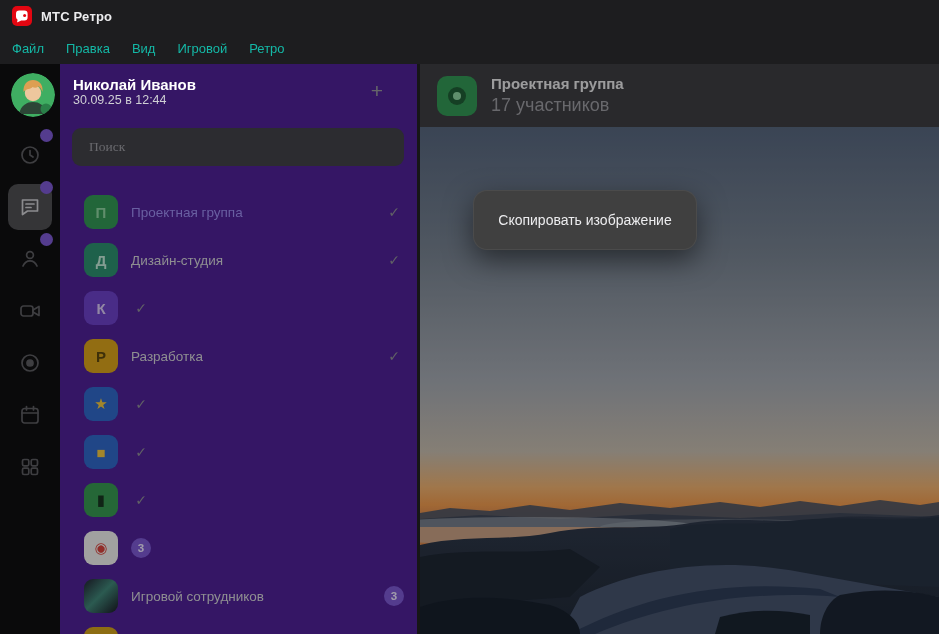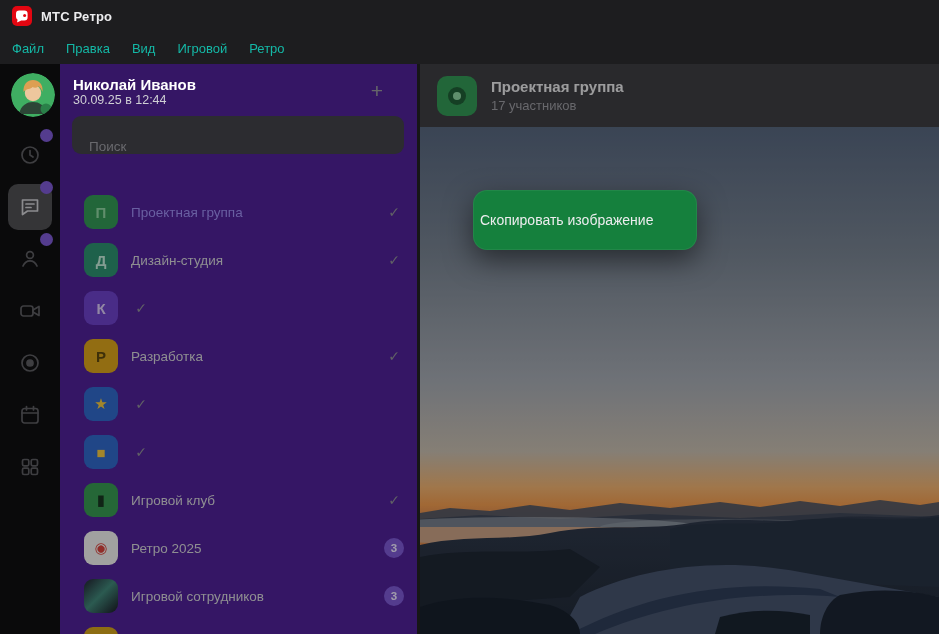--- a/index.html
+++ b/index.html
@@ -21,47 +21,47 @@
   .rail-ic{opacity:.5;display:inline-flex;}
   .rail-item.selected .rail-ic{opacity:.95;}
   .rail-badge{position:absolute;right:-1px;top:-3px;width:13px;height:13px;border-radius:50%;background:#7b57d4;}
 
   
   .chatpanel{position:absolute;left:60px;top:0;width:357px;height:570px;background:#4c1d95;overflow:hidden;}
   .profile{position:absolute;left:13px;top:12px;z-index:60;}
   .profile-name{color:#ffffff;font-size:15px;font-weight:700;}
   .profile-time{color:#cfcfd4;font-size:12.5px;}
   .add-btn{position:absolute;right:28px;top:16px;background:none;border:none;color:#97979c;font-size:21px;line-height:20px;cursor:pointer;font-family:inherit;}
-  .search{position:absolute;left:12px;top:52px;width:332px;height:38px;background:#3f3f45;border-radius:9px;display:flex;align-items:flex-end;cursor:text;}
+  .search{position:absolute;left:12px;top:64px;width:332px;height:38px;background:#3f3f45;border-radius:9px;display:flex;align-items:center;cursor:text;font-family:Liberation Serif, serif;}
   .search-ph{color:#9b9ba2;font-size:13.5px;margin-left:17px;}
   .chatlist{position:absolute;left:0;top:124px;width:357px;height:446px;}
   .chat-row{position:relative;height:48px;display:flex;align-items:center;cursor:pointer;}
   .chat-avatar{width:34px;height:34px;border-radius:9px;margin-left:24px;display:flex;align-items:center;justify-content:center;font-size:15px;font-weight:700;flex:0 0 34px;}
   .chat-avatar.photo{background:linear-gradient(135deg,#24343c 10%,#3e8577 48%,#1d2a30 90%);}
   .chat-name{margin-left:13px;font-size:13.5px;color:#d4d4d8;white-space:nowrap;overflow:hidden;flex:1;}
   .chat-name.hl{color:#9b8cf0;}
   .chat-status{width:46px;text-align:center;flex:0 0 46px;}
   .chat-check{color:#8e8e95;font-size:14px;}
   .chat-badge{display:inline-flex;align-items:center;justify-content:center;width:20px;height:20px;border-radius:50%;background:#7b57d4;color:#efe9ff;font-size:11.5px;font-weight:700;}
 
   
   .maingap{position:absolute;left:417px;top:0;width:3px;height:570px;background:#1d1d1f;}
   .main{position:absolute;left:420px;top:0;width:519px;height:570px;background:#323236;}
   .mainheader{position:absolute;left:0;top:0;width:519px;height:63px;background:#3a3a3f;display:flex;align-items:center;}
   .mh-avatar{width:40px;height:40px;border-radius:10px;margin-left:17px;flex:0 0 40px;}
   .mh-text{margin-left:14px;}
   .mh-title{color:#e8e8ea;font-size:15px;font-weight:700;}
-  .mh-sub{color:#9a9aa0;font-size:13px;margin-top:3px;}
+  .mh-sub{color:#9a9aa0;font-size:18px;margin-top:3px;}
   .imagearea{position:absolute;left:0;top:63px;width:519px;height:507px;cursor:pointer;}
   .imagearea svg{display:block;}
 
   
   .dim{position:absolute;left:0;top:64px;width:939px;height:570px;background:rgba(8,8,10,0.34);z-index:50;pointer-events:none;}
-  .contextmenu{position:absolute;left:473px;top:190px;width:222px;height:58px;background:#15803d;border:1px solid rgba(255,255,255,0.06);
-    border-radius:14px;z-index:70;display:flex;align-items:center;box-shadow:0 10px 28px rgba(0,0,0,0.5);}
+  .contextmenu{position:absolute;left:473px;top:190px;width:222px;height:58px;background:#404040;border:1px solid rgba(255,255,255,0.06);
+    border-radius:14px;z-index:70;display:flex;align-items:center;justify-content:center;box-shadow:0 10px 28px rgba(0,0,0,0.5);}
   .ctx-item{background:none;border:none;color:#ededef;font-size:14px;font-family:inherit;cursor:pointer;white-space:nowrap;}
 </style>
 </head>
 <body>
 
 <div class="titlebar">
   <span class="applogo">
     <svg width="20" height="20" viewBox="0 0 20 20">
         <rect x="0" y="0" width="20" height="20" rx="5" fill="#e30611"></rect>
         <path d="M5.2 4.6h7.2a3.2 3.2 0 0 1 3.2 3.2v3.4a3.2 3.2 0 0 1-3.2 3.2H9.2l-3.6 1.9a.35.35 0 0 1-.5-.38l.5-2.1a3.3 3.3 0 0 1-1.6-2.8V7.8a3.2 3.2 0 0 1 3.2-3.2z" fill="#ffffff"></path>
@@ -188,26 +188,24 @@
         <div class="chat-row">
           <div class="chat-avatar" style="background: rgb(45, 102, 200); color: rgb(242, 199, 62);">★</div>
           <div class="chat-status"><span class="chat-check">✓</span></div>
         </div>
         <div class="chat-row">
           <div class="chat-avatar" style="background: rgb(45, 102, 200); color: rgb(242, 199, 62);">■</div>
           <div class="chat-status"><span class="chat-check">✓</span></div>
         </div>
         <div class="chat-row">
           <div class="chat-avatar" style="background: rgb(53, 152, 79); color: rgb(20, 50, 29);">▮</div>
-          <div class="chat-name">Игровой клуб</div>
           <div class="chat-status"><span class="chat-check">✓</span></div>
         </div>
         <div class="chat-row">
           <div class="chat-avatar" style="background: rgb(240, 240, 238); color: rgb(216, 64, 58);">◉</div>
-          <div class="chat-name">Ретро 2025</div>
           <div class="chat-status"><span class="chat-badge">3</span></div>
         </div>
         <div class="chat-row">
           <div class="chat-avatar photo"></div>
           <div class="chat-name">Игровой сотрудников</div>
           <div class="chat-status"><span class="chat-badge">3</span></div>
         </div>
         <div class="chat-row">
           <div class="chat-avatar" style="background: rgb(210, 161, 23);"></div>
           <div class="chat-name"></div>

